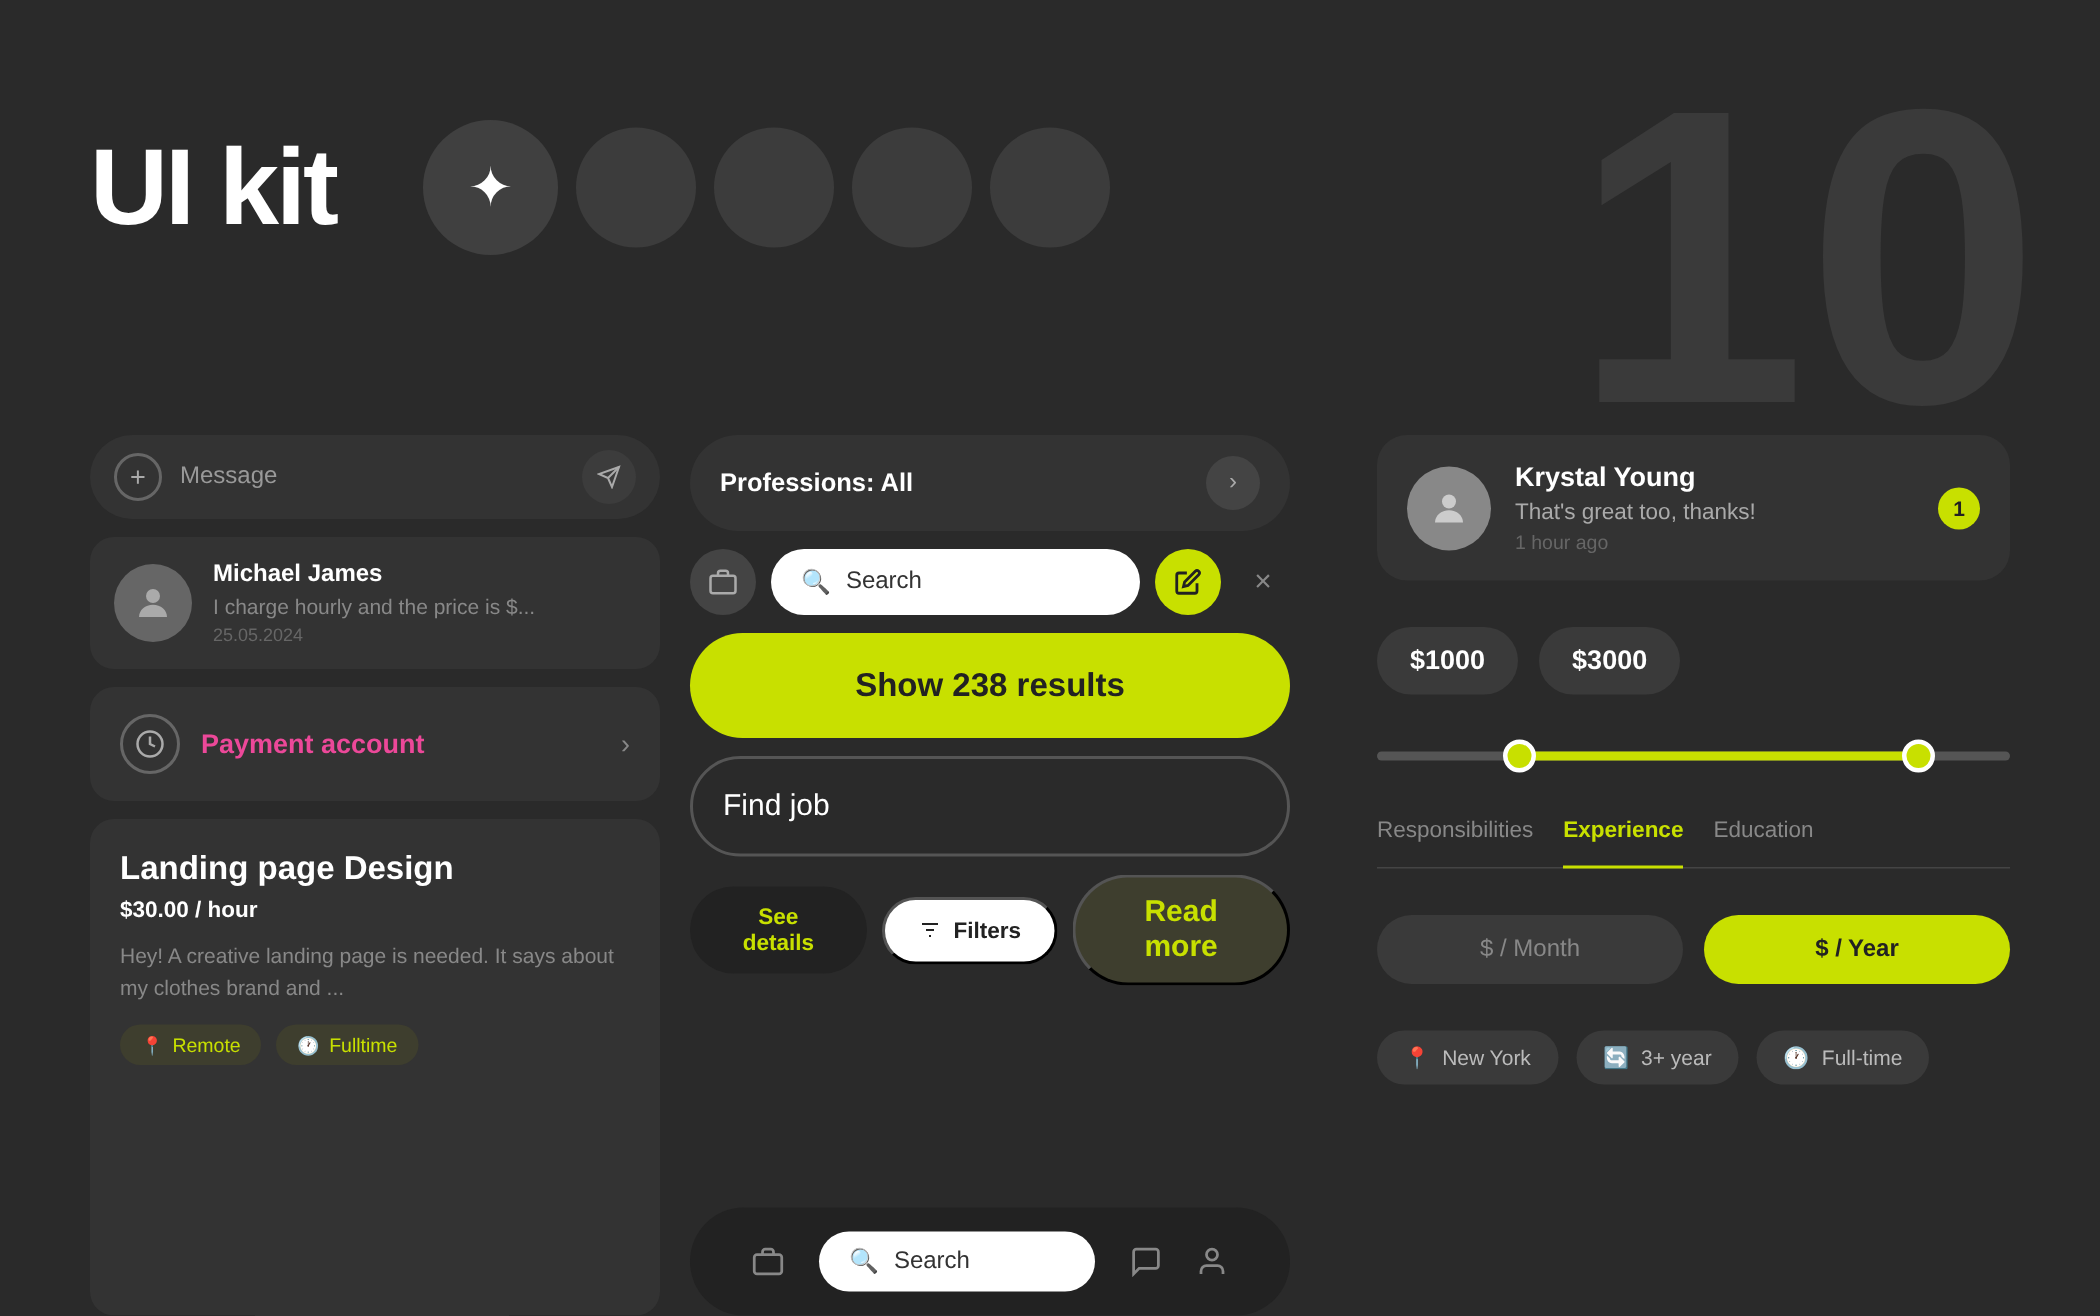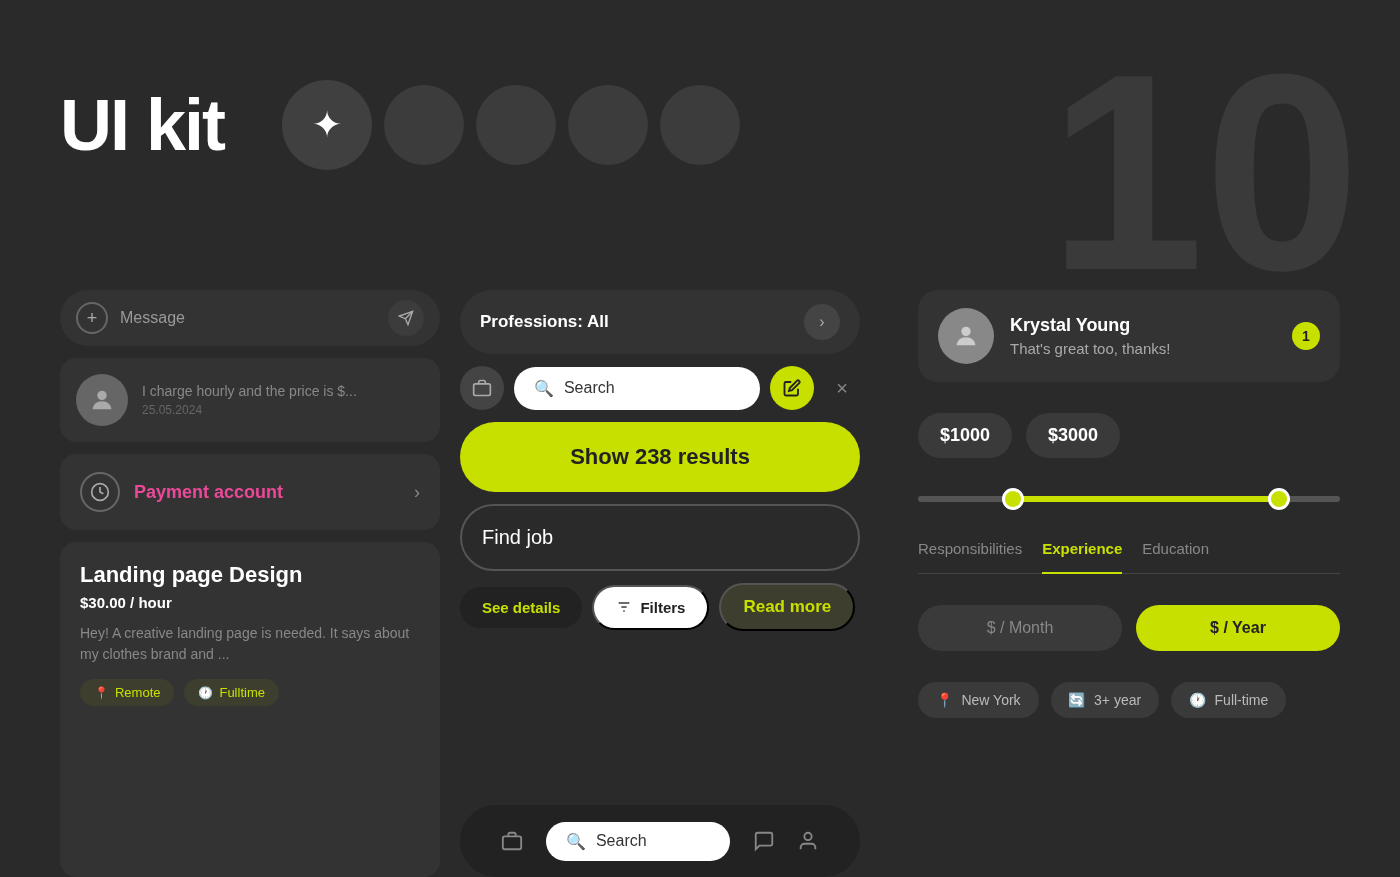--- a/index.html
+++ b/index.html
@@ -341,21 +341,21 @@
       cursor: pointer;
       display: flex;
       align-items: center;
       gap: 8px;
     }
     .read-more-btn {
       background: #3e3e2e;
       color: #c8e000;
       border-radius: 50px;
       padding: 12px 22px;
-      font-size: 17px;
+      font-size: 20px;
       font-weight: 600;
       cursor: pointer;
     }
 
     
     .bottom-nav {
       background: #222;
       border-radius: 50px;
       padding: 14px 30px;
       display: flex;
@@ -600,20 +600,21 @@
     </div>
 
     <div class="chat-item">
       <div class="avatar">
         <svg width="28" height="28" viewBox="0 0 24 24" fill="#aaa">
           <circle cx="12" cy="8" r="4"></circle>
             <path d="M4 20c0-4 3.6-7 8-7s8 3 8 7"></path>
         </svg>
       </div>
       <div class="chat-info">
+        <div class="chat-name">Michael James</div>
         <div class="chat-preview">I charge hourly and the price is $...</div>
         <div class="chat-date">25.05.2024</div>
       </div>
     </div>
 
     <div class="payment-row">
       <div class="payment-icon">
         <svg width="20" height="20" viewBox="0 0 24 24" fill="none" stroke="currentColor" stroke-width="2">
           <circle cx="12" cy="12" r="10"></circle>
           <path d="M12 6v6l4 2"></path>
@@ -719,20 +720,21 @@
     <div class="message-card">
       <div class="user-avatar">
         <svg width="28" height="28" viewBox="0 0 24 24" fill="#ccc">
           <circle cx="12" cy="8" r="4"></circle>
             <path d="M4 20c0-4 3.6-7 8-7s8 3 8 7"></path>
         </svg>
       </div>
       <div class="msg-info">
         <div class="msg-name">Krystal Young</div>
         <div class="msg-text">That's great too, thanks!</div>
+        <div class="msg-time">1 hour ago</div>
       </div>
       <div class="msg-badge">1</div>
     </div>
 
     <div class="price-range-row">
       <div class="price-pill">$1000</div>
       <div class="price-pill">$3000</div>
     </div>
 
     <div class="slider-container">

